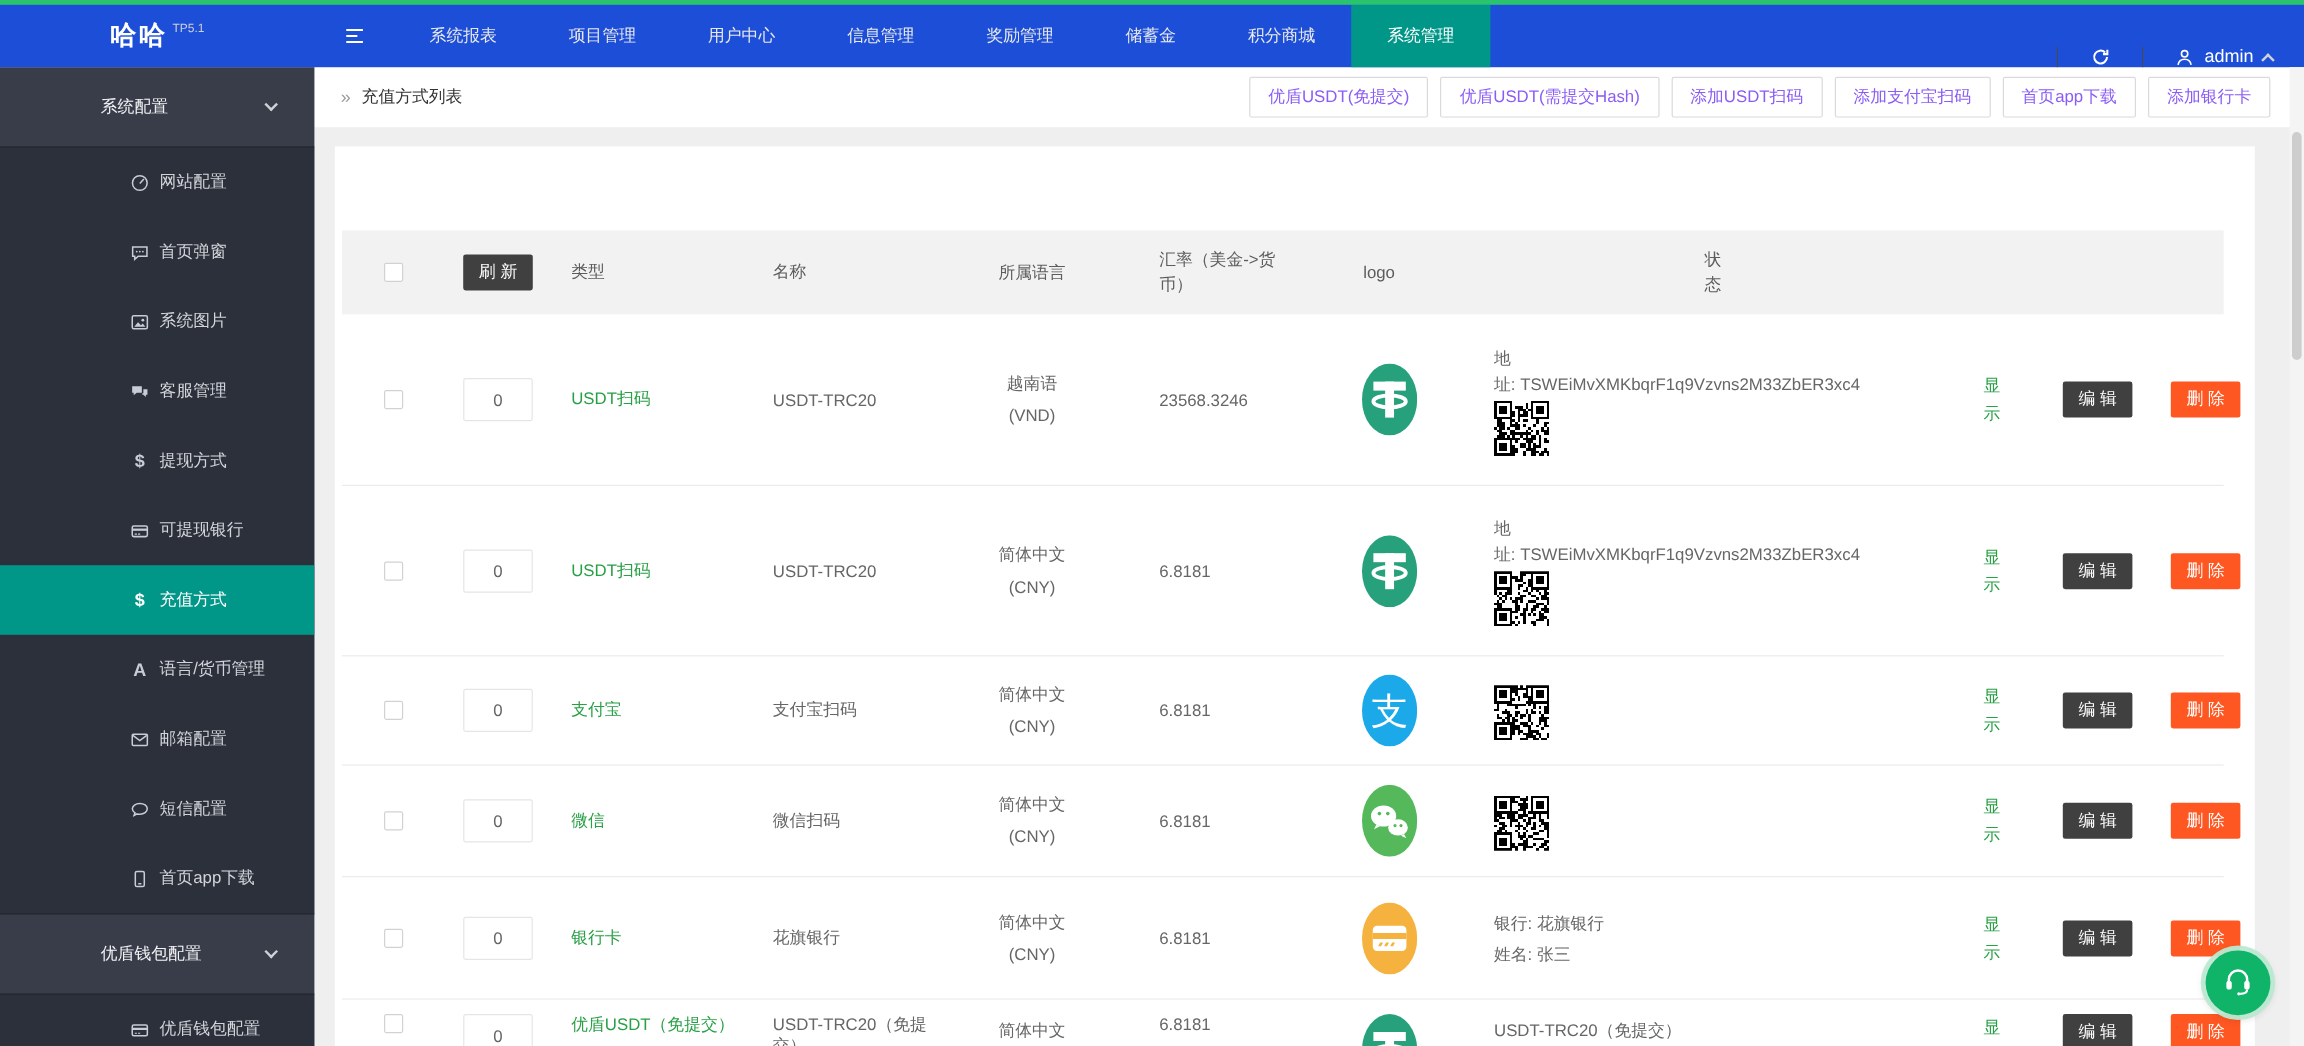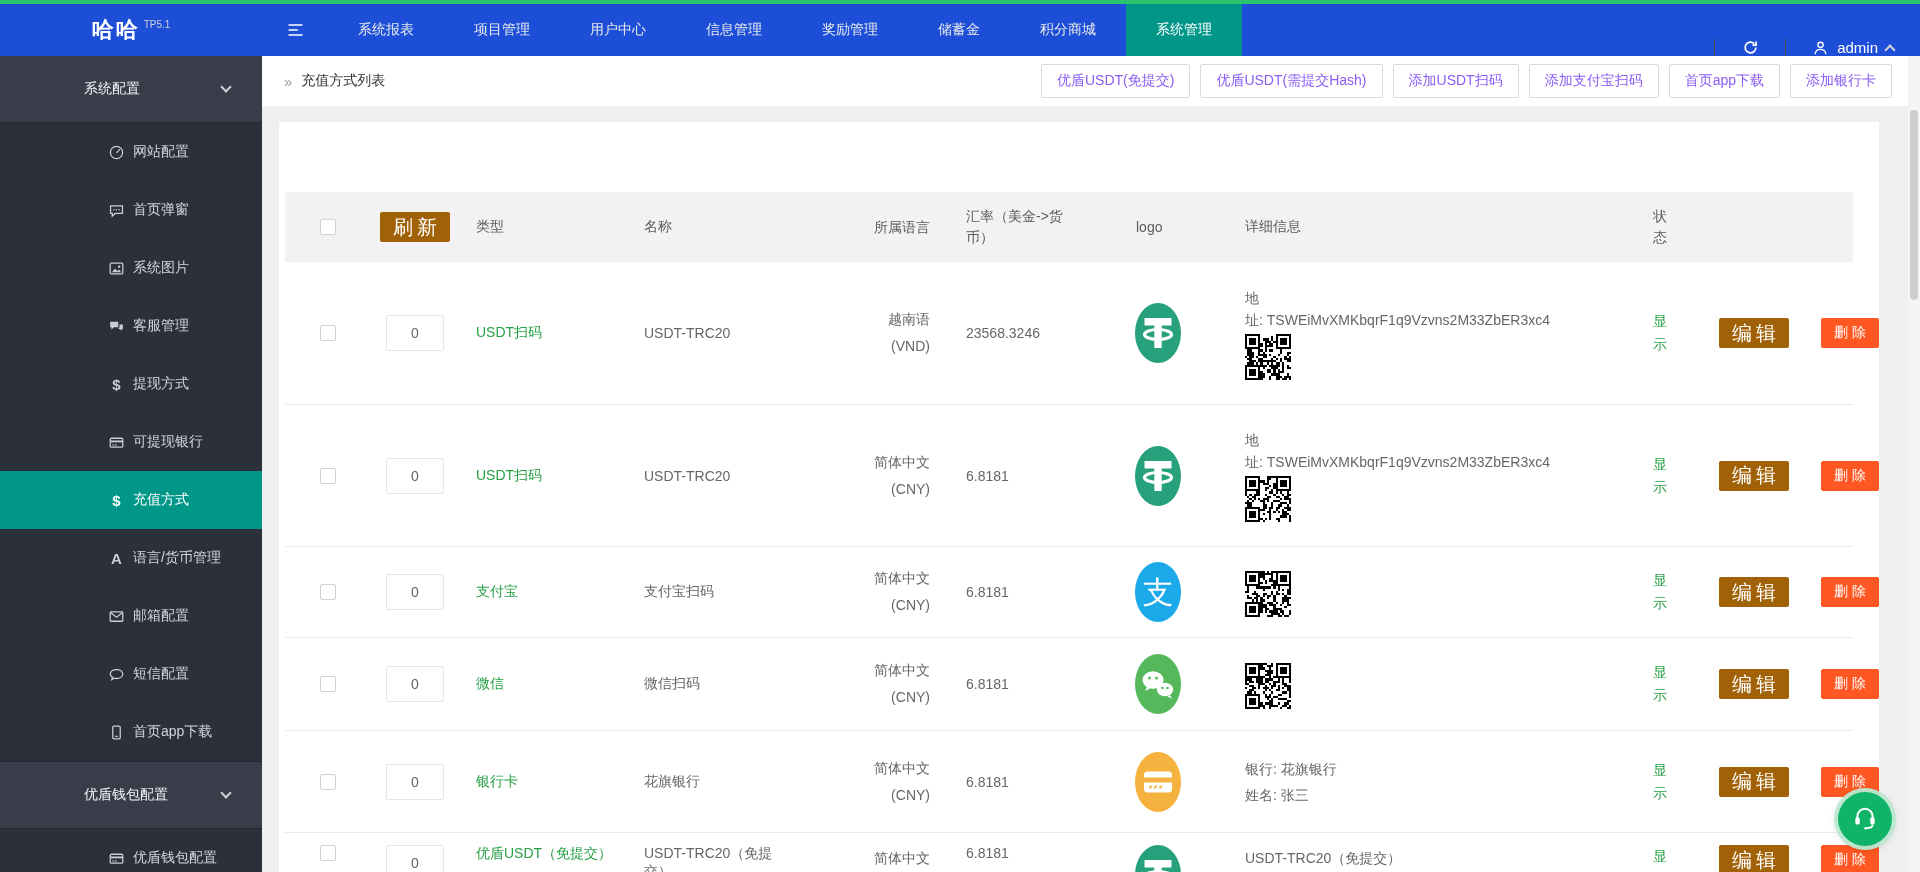--- a/index.html
+++ b/index.html
@@ -49,27 +49,27 @@
     align-items:center;color:#5c5c5c;font-size:14px;}
   .trow{display:grid;grid-template-columns:var(--cols);align-items:center;
     border-bottom:1px solid #ebebeb;font-size:14px;color:#666;}
   .trow.top{align-items:start;padding-top:12px;}
   .cc{display:flex;justify-content:center;}
   .pl16{padding-left:16px;} .pl36{padding-left:36px;} .pl20{padding-left:20px;} .pl46{padding-left:46px;}
   .hdr-lines{line-height:21px;}
   .cb{width:16px;height:16px;border:1px solid #d2d2d2;border-radius:2px;background:#fff;cursor:pointer;flex:none;}
   .num-input{width:58px;height:36px;border:1px solid #e5e5e5;border-radius:2px;background:#fff;
     display:flex;align-items:center;justify-content:center;color:#666;cursor:text;}
-  .btn-teal{height:30px;padding:0 9px 0 13px;background:#a16207;color:#fff;border:none;border-radius:2px;
-    font-size:20px;letter-spacing:4px;cursor:pointer;font-family:inherit;white-space:nowrap;}
+  .btn-teal{height:30px;padding:0 9px 0 13px;background:#404040;color:#fff;border:none;border-radius:2px;
+    font-size:14px;letter-spacing:4px;cursor:pointer;font-family:inherit;white-space:nowrap;}
   .btn-orange{height:30px;padding:0 9px 0 13px;background:#FF5722;color:#fff;border:none;border-radius:2px;
     font-size:14px;letter-spacing:4px;cursor:pointer;font-family:inherit;white-space:nowrap;}
   .actions{display:flex;gap:32px;padding-left:29px;}
   .type-text{color:#28a045;}
-  .lang{text-align:right;line-height:27px;}
+  .lang{text-align:center;line-height:27px;}
   .status{color:#28a045;width:16px;line-height:23px;text-align:center;word-break:break-all;
     margin:0 auto;cursor:pointer;}
   .details{display:flex;flex-direction:column;justify-content:center;padding-left:20px;}
   .detail-line{line-height:22px;}
   .details.no-qr .detail-line{line-height:26px;}
   .qr{margin-top:3px;width:46px;height:46px;}
   .logo-wrap{width:46px;height:60px;flex:none;}
   
   .vscroll{position:absolute;right:0;top:56px;width:12px;height:816px;background:#f4f4f4;z-index:45;}
   .vthumb{position:absolute;right:2px;top:54px;width:8px;height:190px;background:#cdcdcd;border-radius:4px;cursor:pointer;}
@@ -262,21 +262,20 @@
             <button class="btn-teal">刷新</button>
           </div>
           <div class="pl16">类型</div>
           <div class="pl16">名称</div>
           <div class="lang">所属语言</div>
           <div class="pl36 hdr-lines">
             <div>汇率（美金-&gt;货</div>
             <div>币）</div>
           </div>
           <div class="pl46">logo</div>
-          <div class="pl20">详细信息</div>
           <div class="hdr-lines" style="text-align: center;">
             <div>状</div>
             <div>态</div>
           </div>
           <div></div>
         </div>
         <div class="trow" style="height: 143px;">
           <div class="cc">
             <span class="cb"></span>
           </div>

